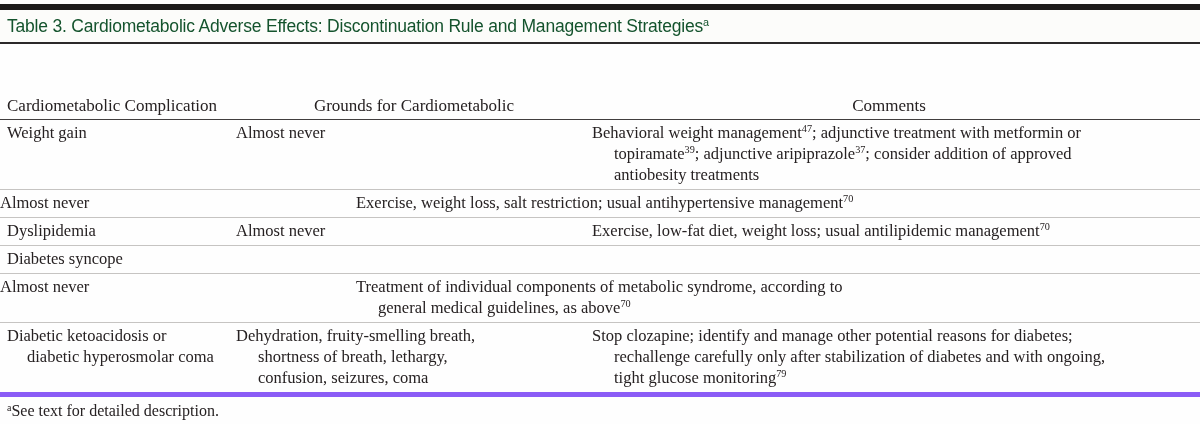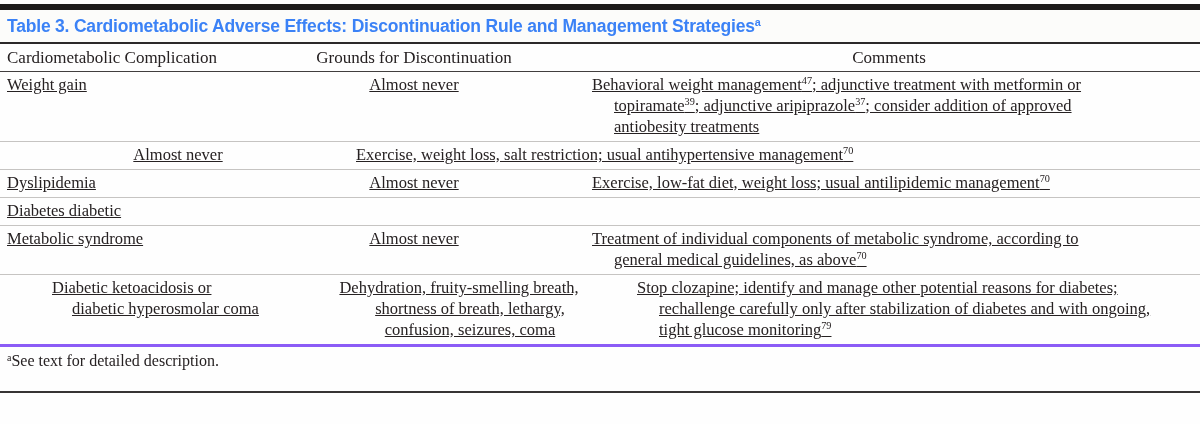--- a/index.html
+++ b/index.html
@@ -11,52 +11,53 @@
   }
   .gap-top { height:4px; background:#fefefe; }
   .rule-thick { height:6px; background:#1d1b1b; }
   .titlebar {
     background:#fcfcfa;
     padding:6px 8px 5px 7px;
     border-bottom:2px solid #2b2929;
   }
   .title {
     font-family:"Liberation Sans", sans-serif;
-    font-weight:700;
+    font-weight:400;
     font-size:17.5px;
     letter-spacing:-0.2px;
-    color:#3b82f6;
+    color:#14532d;
   }
   .title sup, .cell sup, .footnote sup {
     font-size:62%;
     line-height:0;
     position:relative;
     top:-0.55em;
     vertical-align:baseline;
   }
   .headrow {
     display:flex;
     align-items:flex-start;
     font-size:17px;
     padding:4px 8px 3px 0;
     border-bottom:1px solid #413e3e;
+    margin-top:48px;
   }
   .c1 { width:236px; padding-left:7px; }
-  .c2 { width:356px;text-align:center; }
+  .c2 { width:356px; }
   .c3 { flex:1; padding-right:6px; }
   .headrow .c2, .headrow .c3 { text-align:center; }
   .row {
     display:flex;
     font-size:16.5px;
     line-height:21px;
     padding:2px 0 4px 0;
     border-bottom:1px solid #c6c4c2;
   }
-  .row:last-child { border-bottom:none;padding-left:45px; }
-  #rows { border-bottom:3px solid #8b5cf6;text-decoration:underline; }
+  .row:last-child { border-bottom:none; }
+  #rows { border-bottom:5px solid #8b5cf6; }
   .hang {
     padding-left:22px;
     text-indent:-22px;
   }
   .cell.c1 .hang { padding-left:20px; text-indent:-20px; }
   .footnote {
     font-size:16px;
     line-height:20px;
     padding:4px 0 20px 7px;
     border-bottom:2px solid #363434;
@@ -68,21 +69,21 @@
 
 <div class="gap-top"></div>
 <div class="rule-thick"></div>
 
 <div class="titlebar">
   <span class="title"><span>Table 3. Cardiometabolic Adverse Effects: Discontinuation Rule and Management Strategies</span><sup>a</sup></span>
 </div>
 
 <div class="headrow">
   <div class="c1">Cardiometabolic Complication</div>
-  <div class="c2">Grounds for Discontinuation</div>
+  <div class="c2">Grounds for Cardiometabolic</div>
   <div class="c3">Comments</div>
 </div>
 
 <div id="rows">
     <div class="row">
       <div class="cell c1">
         <div class="hang">Weight gain</div>
       </div>
       <div class="cell c2">
         <div class="hang">Almost never</div>
@@ -105,27 +106,24 @@
       </div>
       <div class="cell c2">
         <div class="hang">Almost never</div>
       </div>
       <div class="cell c3">
         <div class="hang">Exercise, low-fat diet, weight loss; usual antilipidemic management<sup>70</sup></div>
       </div>
     </div>
     <div class="row">
       <div class="cell c1">
-        <div class="hang">Diabetes diabetic</div>
+        <div class="hang">Diabetes syncope</div>
       </div>
     </div>
     <div class="row">
-      <div class="cell c1">
-        <div class="hang">Metabolic syndrome</div>
-      </div>
       <div class="cell c2">
         <div class="hang">Almost never</div>
       </div>
       <div class="cell c3">
         <div class="hang">Treatment of individual components of metabolic syndrome, according to<br>general medical guidelines, as above<sup>70</sup></div>
       </div>
     </div>
     <div class="row">
       <div class="cell c1">
         <div class="hang">Diabetic ketoacidosis or<br>diabetic hyperosmolar coma</div>

